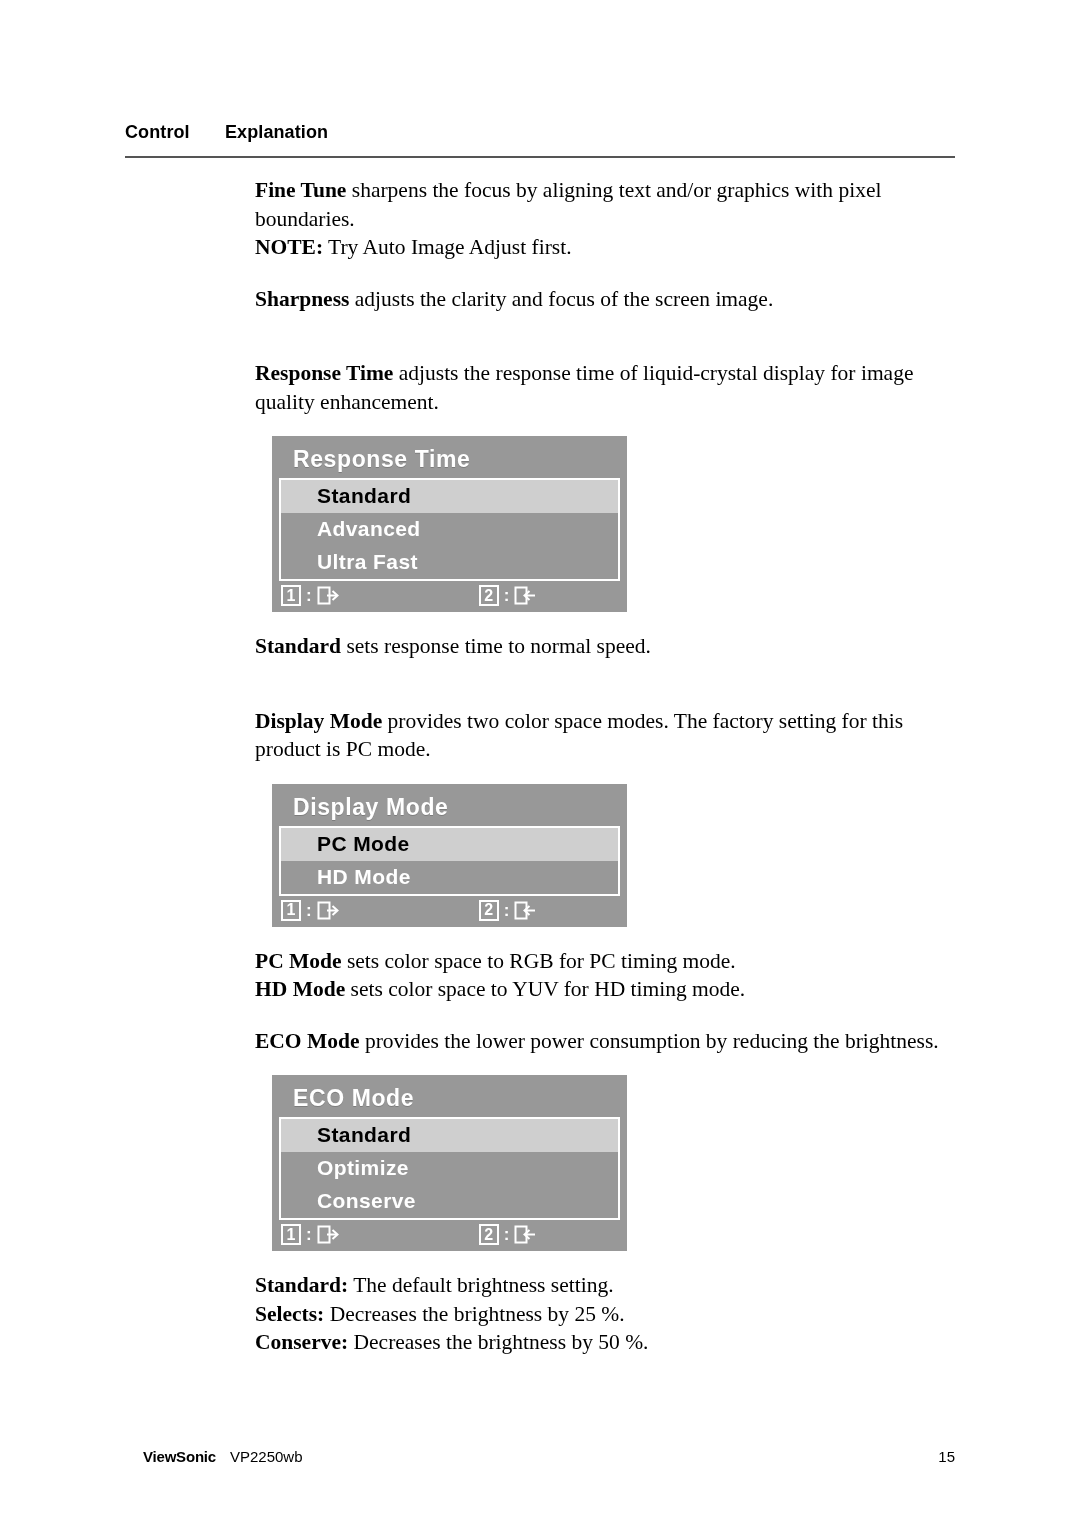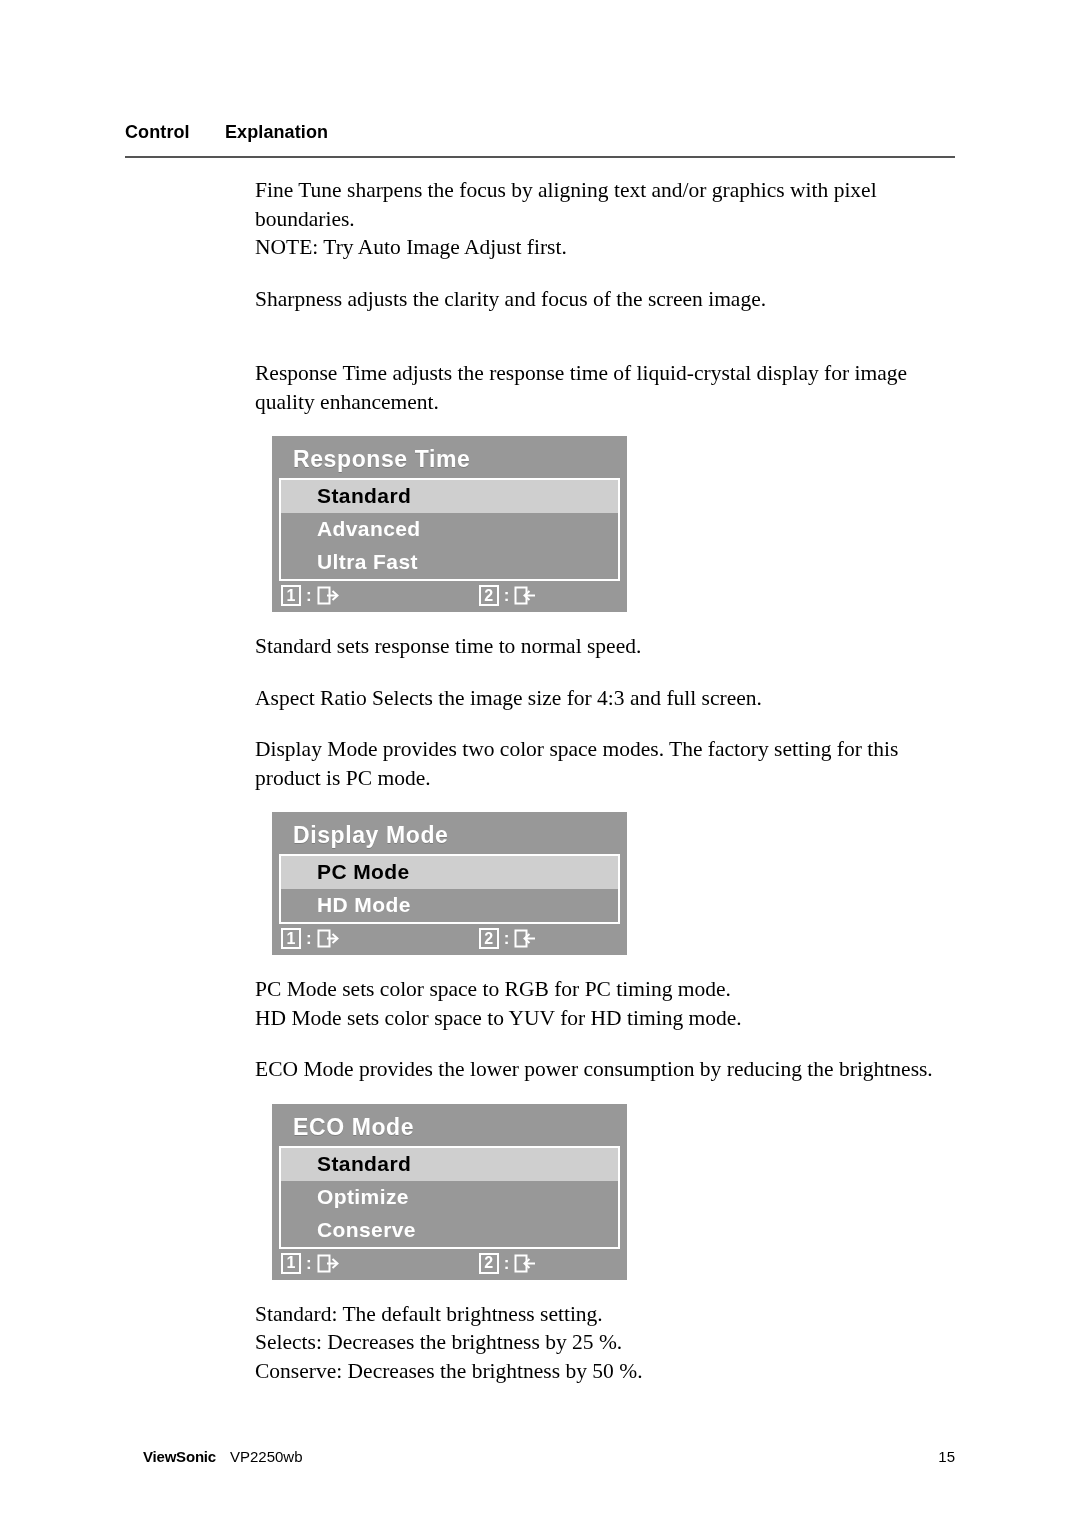--- a/index.html
+++ b/index.html
@@ -56,21 +56,21 @@
     top: 176px;
     width: 710px;
   }
 
   .para {
     font-size: 21.5px;
     line-height: 28.5px;
     margin: 0 0 0 0;
     text-align: left;
   }
-  .para b { font-weight: normal; }
+  .para b { font-weight: bold; }
 
   .gap-lg { height: 23px; }
   .gap-md { height: 20px; }
 
   
   .osd {
     position: relative;
     background: #989898;
     width: 355px;
     padding: 7px 7px 5px 7px;
@@ -222,21 +222,20 @@
         </span>
       </div>
     </div>
 
     <div class="gap-md"></div>
 
     <p class="para"><b>Standard</b><span> sets response time to normal speed.</span></p>
 
     <div class="gap-lg"></div>
 
-    <p class="para"><b>Aspect Ratio</b><span> Selects the image size for 4:3 and full screen.</span></p>
 
     <div class="gap-lg"></div>
 
     <p class="para"><b>Display Mode</b><span> provides two color space modes. The factory setting for this product is PC mode.</span></p>
 
     <div class="gap-md"></div>
 
     <div class="osd">
       <div class="osd-title">Display Mode</div>
       <div class="osd-list">

